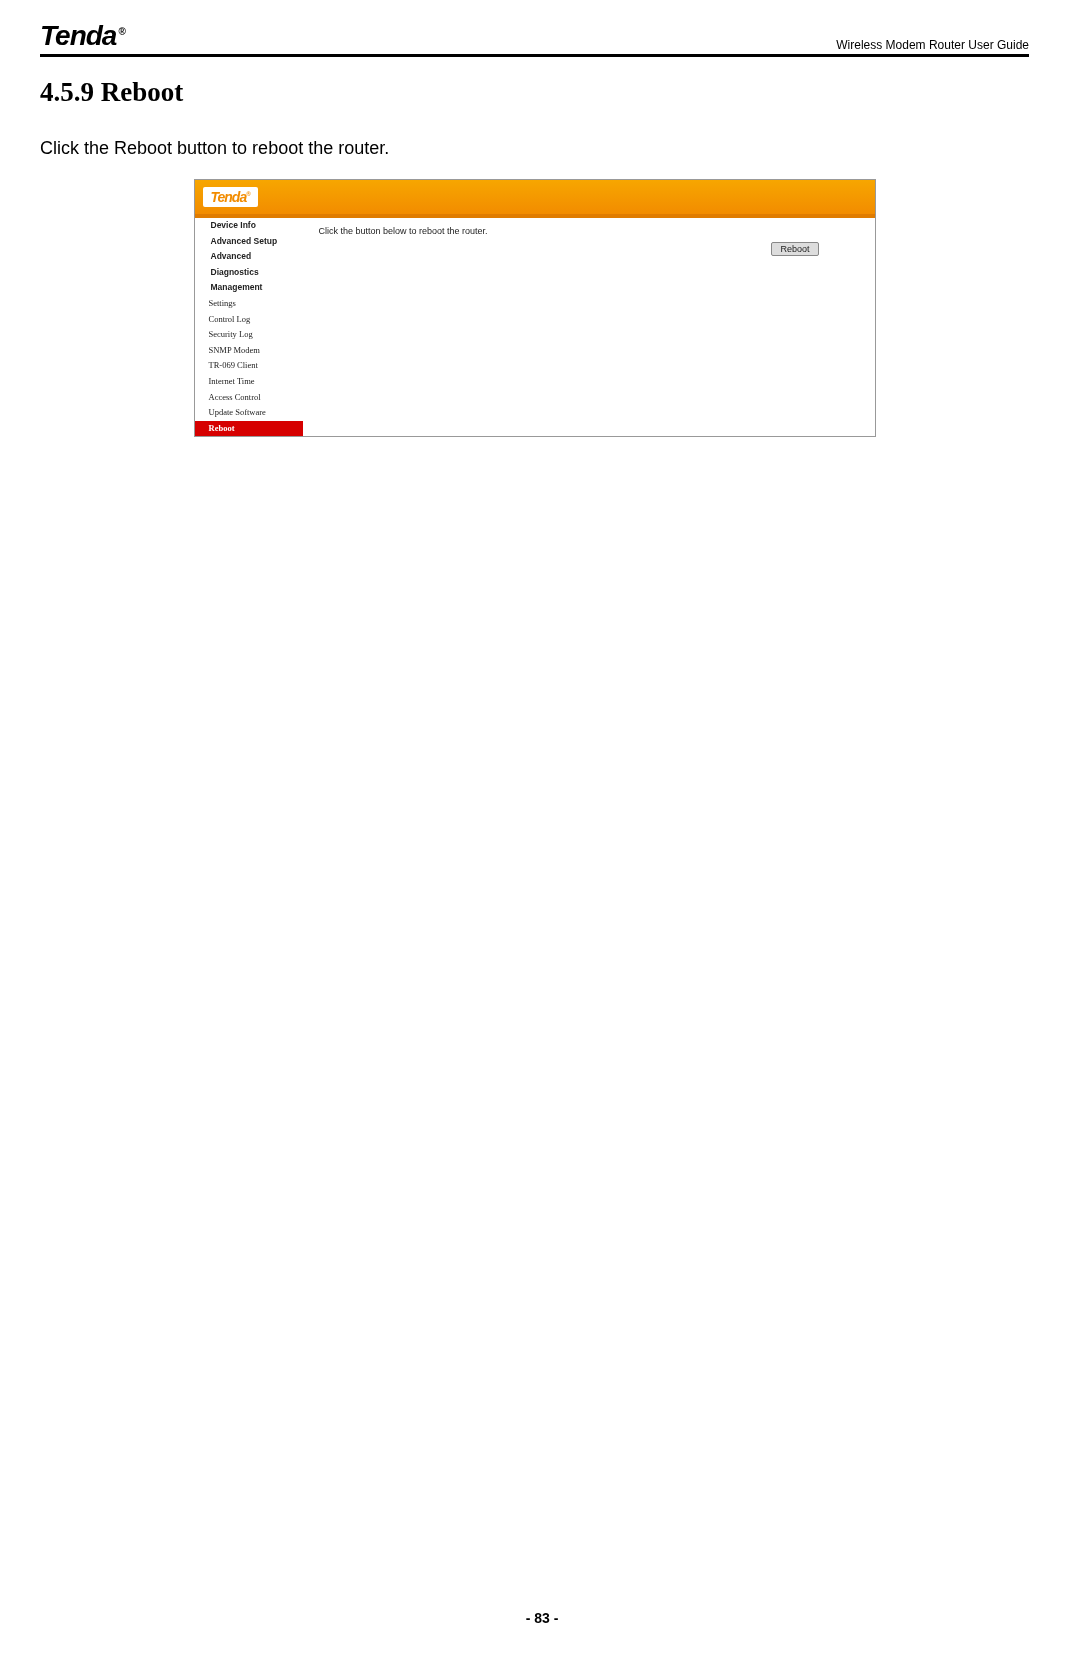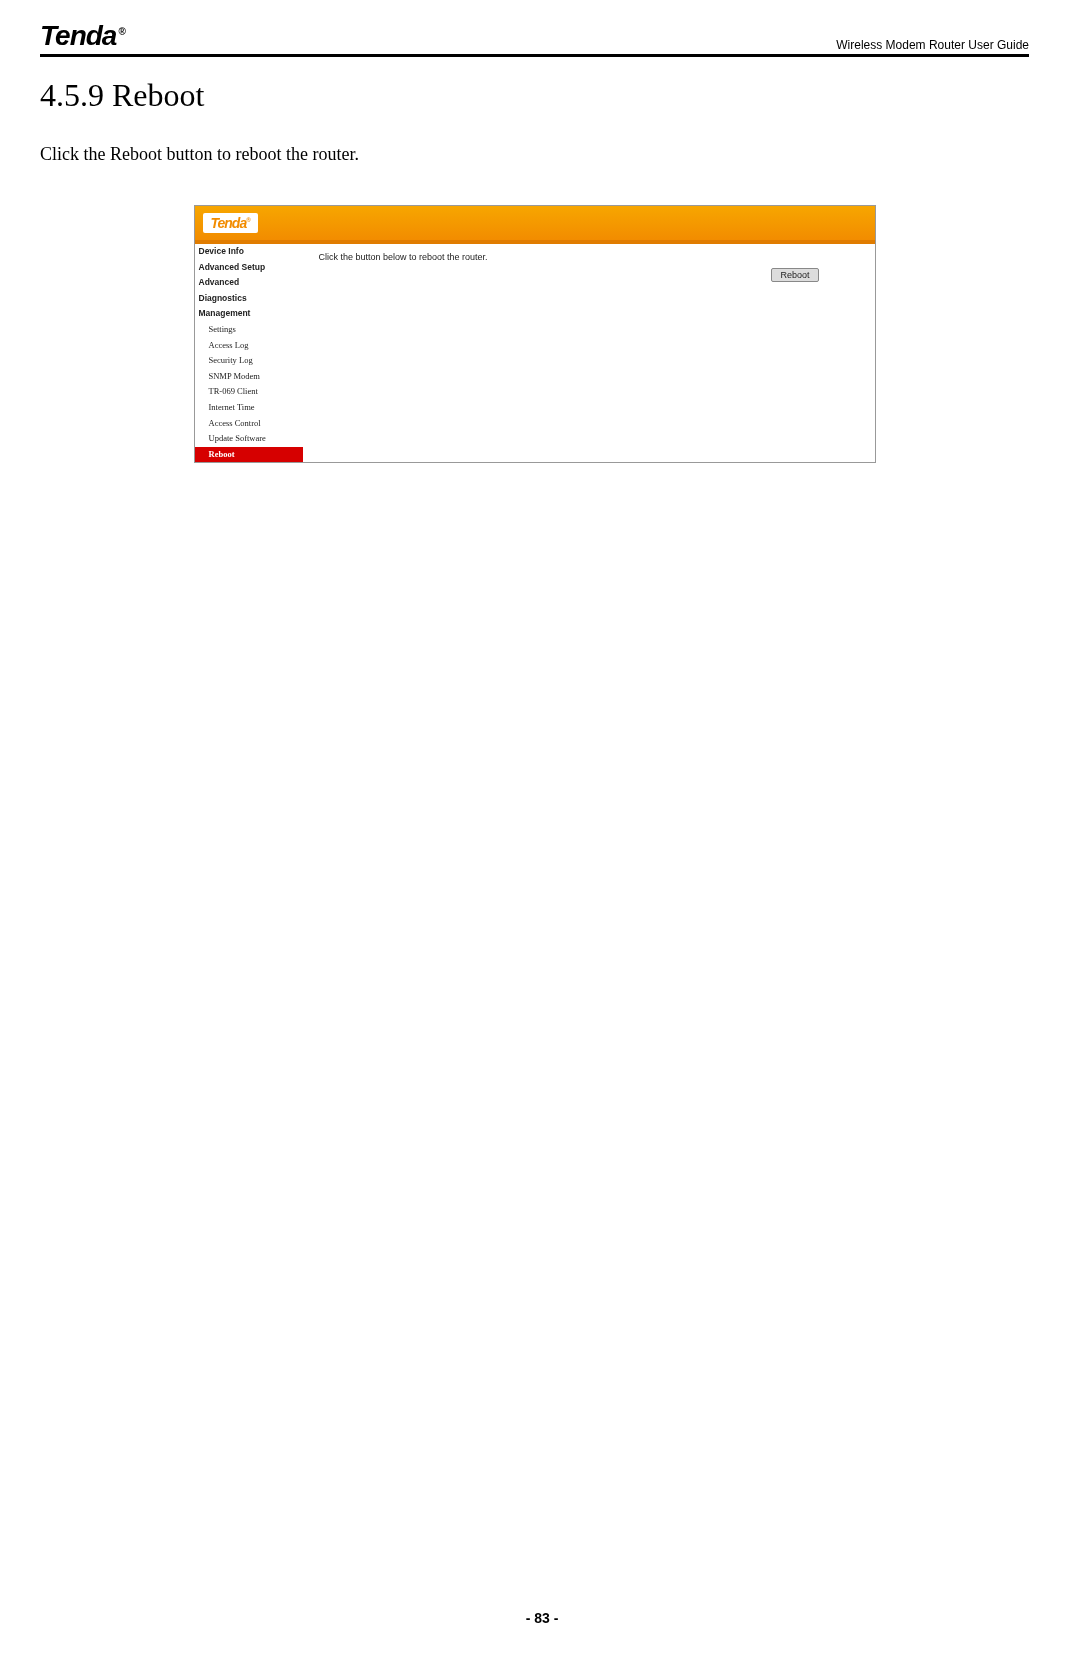--- a/index.html
+++ b/index.html
@@ -38,28 +38,28 @@
     font-style: normal;
     vertical-align: super;
     margin-left: 2px;
   }
   .header-title {
     font-size: 12px;
     font-family: Arial, sans-serif;
   }
   .section-heading {
     font-family: "Times New Roman", Times, serif;
-    font-weight: normal;
-    font-size: 32px;
+    font-weight: bold;
+    font-size: 27px;
     margin: 20px 0 30px 0;
   }
   .body-text {
-    font-family: Liberation Serif, serif;
+    font-family: Liberation Sans, sans-serif;
     font-size: 18px;
-    margin-bottom: 40px;
+    margin-bottom: 20px;
   }
   .screenshot-wrap {
     display: flex;
     justify-content: center;
   }
   .screenshot {
     width: 680px;
     border: 1px solid #999;
     background: #fff;
     font-size: 9px;
@@ -97,21 +97,21 @@
   }
   .ss-sidebar {
     width: 108px;
     background: #fff;
     font-size: 8.5px;
     line-height: 1.6;
     color: #222;
   }
   .ss-sidebar .top-item {
     font-weight: bold;
-    padding: 1px 4px;
+    padding: 1px 16px;
   }
   .ss-sidebar .sub-item {
     padding: 1px 4px 1px 14px;
     font-family: Liberation Serif, serif;
   }
   .ss-sidebar .sub-item.active {
     background: #d60000;
     color: #fff;
     font-weight: bold;
   }
@@ -175,21 +175,21 @@
       <div class="ss-stripe"></div>
 
       <div class="ss-body">
         <div class="ss-sidebar">
           <div class="top-item">Device Info</div>
           <div class="top-item">Advanced Setup</div>
           <div class="top-item">Advanced</div>
           <div class="top-item">Diagnostics</div>
           <div class="top-item">Management</div>
           <div class="sub-item">Settings</div>
-          <div class="sub-item">Access Log</div>
+          <div class="sub-item">Control Log</div>
           <div class="sub-item">Security Log</div>
           <div class="sub-item">SNMP Modem</div>
           <div class="sub-item">TR-069 Client</div>
           <div class="sub-item">Internet Time</div>
           <div class="sub-item">Access Control</div>
           <div class="sub-item">Update Software</div>
           <div class="sub-item active">Reboot</div>
         </div>
 
         <div class="ss-main">

